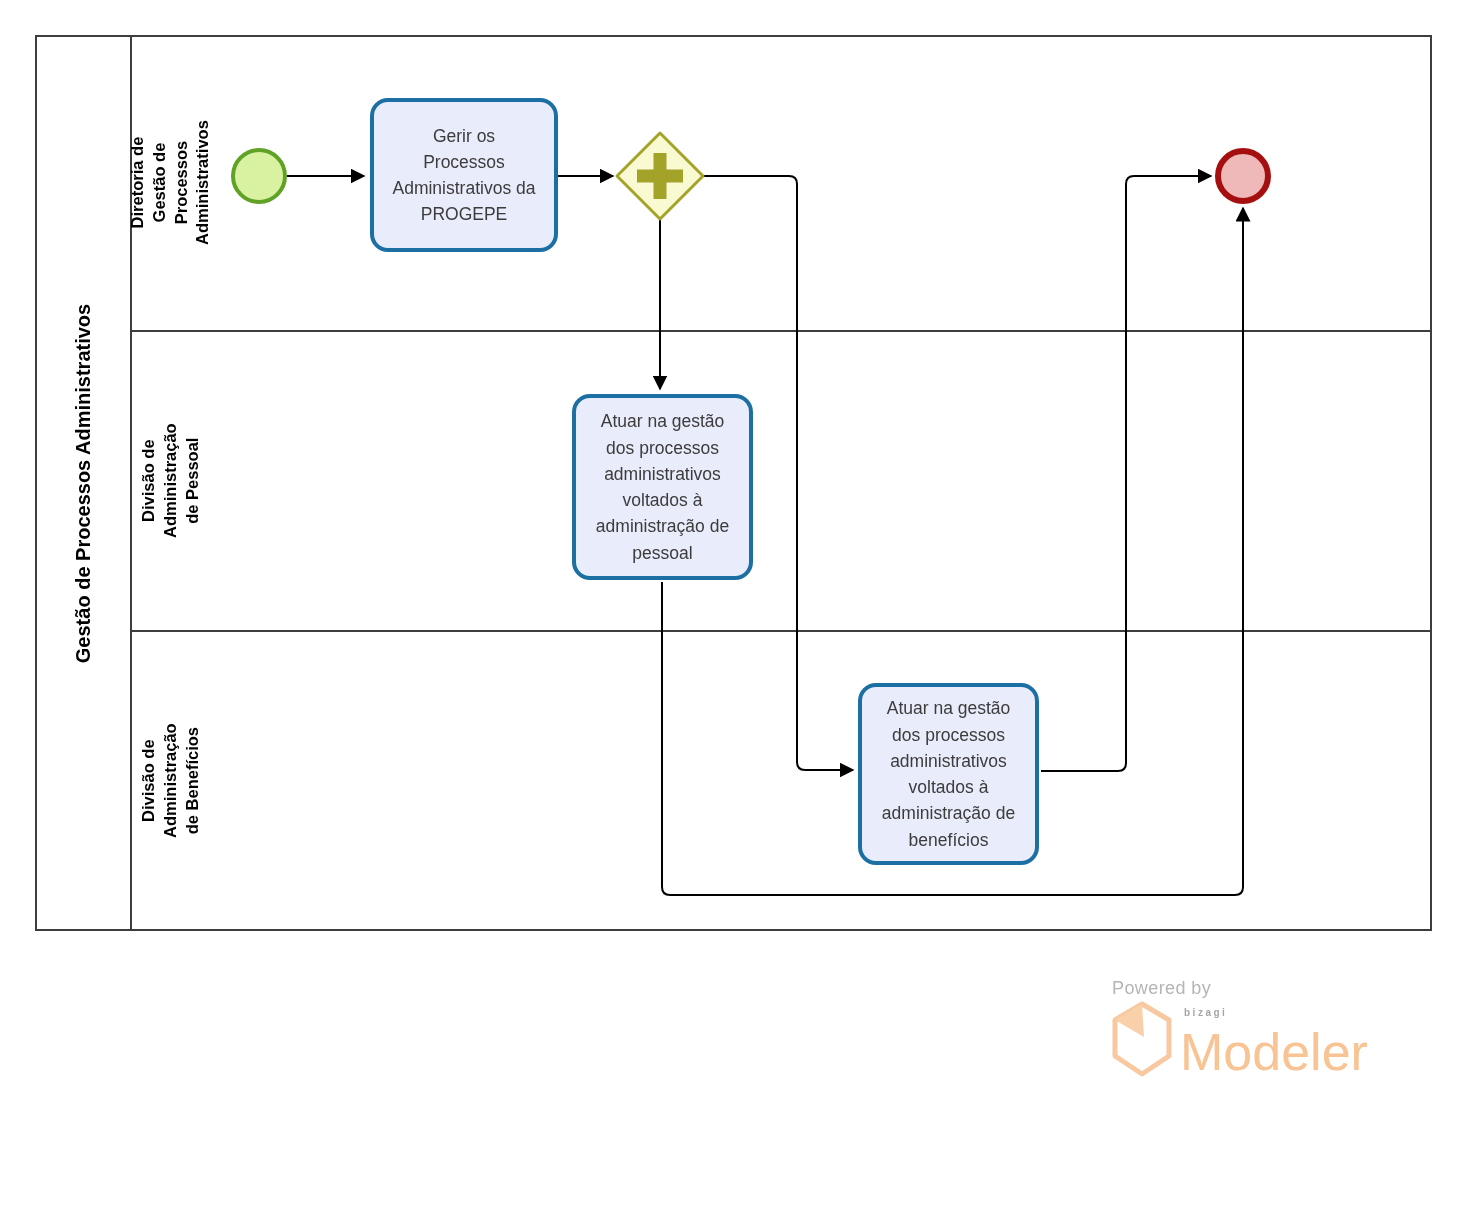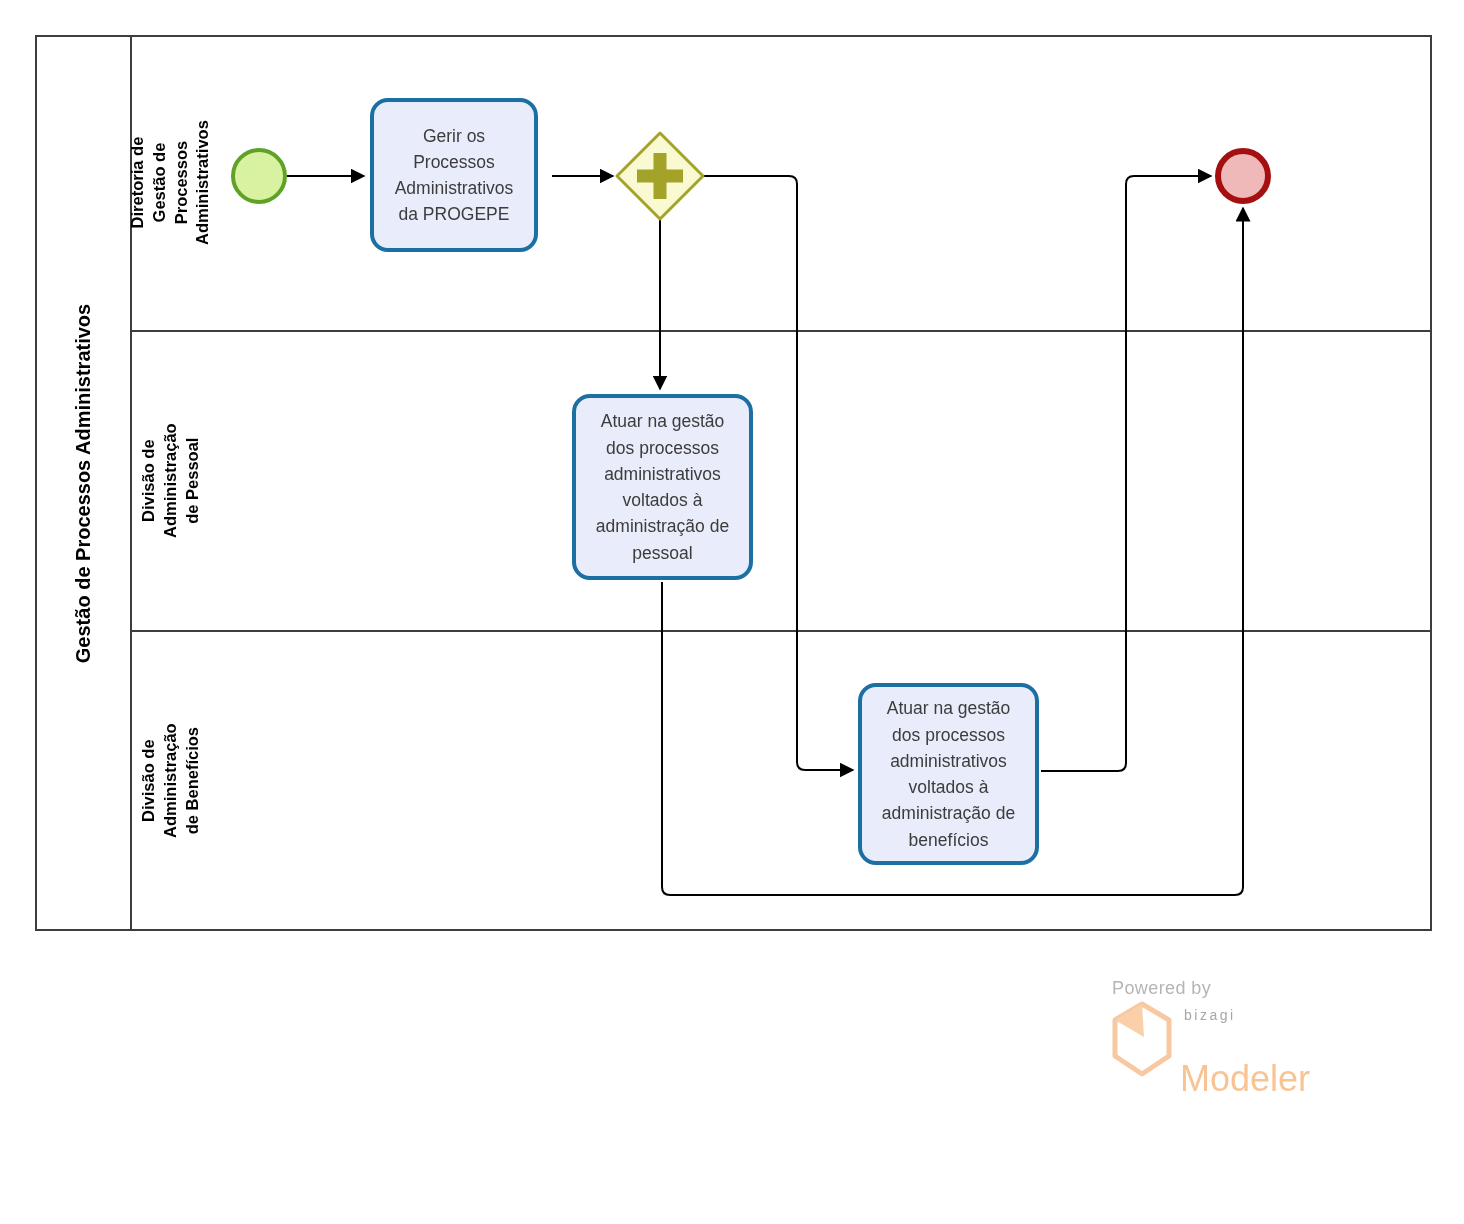--- a/index.html
+++ b/index.html
@@ -40,36 +40,37 @@
 
   
   .flows { position:absolute; left:0; top:0; width:1464px; height:1224px; }
 
   
   .task {
     position:absolute; background:#e9ecfa; border:4px solid #1b6fa3; border-radius:18px;
     display:flex; align-items:center; justify-content:center; text-align:center;
     color:#3c3c3c; font-size:17.5px; line-height:1.5; padding:4px 16px;
   }
-  #task-gerir      { left:370px; top:98px;  width:168px; height:154px; }
+  #task-gerir      { left:370px; top:98px;  width:188px; height:154px; }
   #task-pessoal    { left:572px; top:394px; width:181px; height:186px; }
   #task-beneficios { left:858px; top:683px; width:181px; height:182px; }
 
   
   .powered-by {
     position:absolute; left:1112px; top:978px; font-size:18px; color:#b5b5b5;
     letter-spacing:0.4px;
   }
   .brand-hex { position:absolute; left:1110px; top:1000px; }
   .brand-bizagi {
-    position:absolute; left:1184px; top:1007px; font-size:14px; color:#a6a6a6;
+    position:absolute; left:1184px; top:1007px; font-size:10px; color:#a6a6a6;
     letter-spacing:2.5px;
+    font-weight:bold;
   }
   .brand-modeler {
-    position:absolute; left:1180px; top:1022px; font-size:36px; color:#f8c494;margin-top:36px;
+    position:absolute; left:1180px; top:1022px; font-size:52px; color:#f8c494;
   }
 </style>
 </head>
 <body>
 
 <div class="canvas">
 
   <div class="pool-border"></div>
   <div class="pool-title-strip">
     <div class="v-text">Gestão de Processos Administrativos</div>

